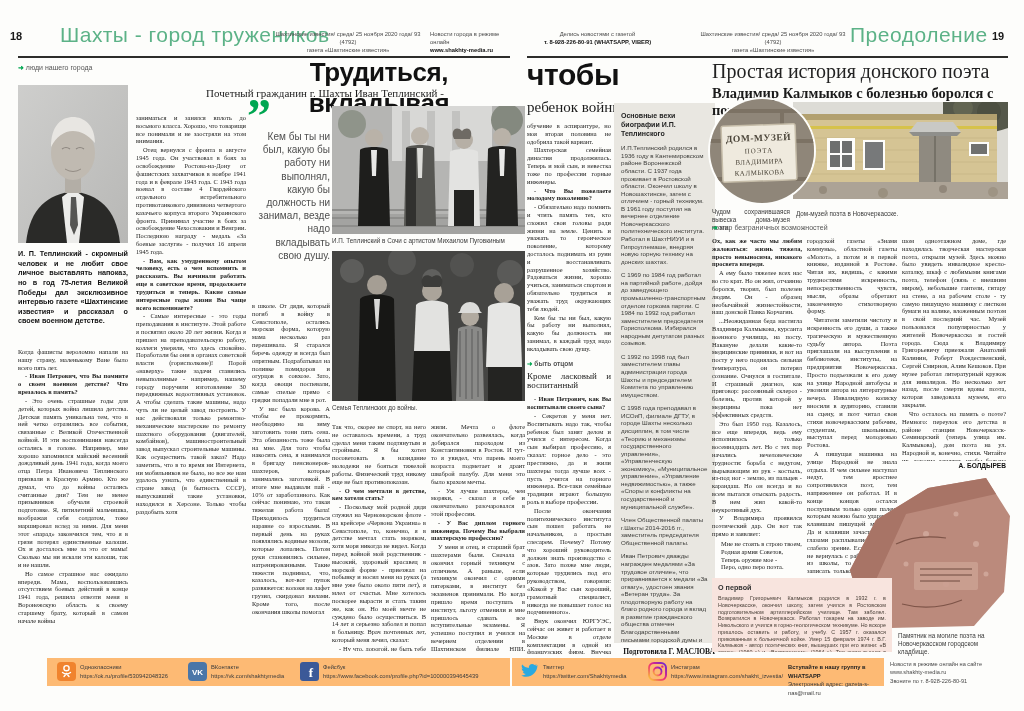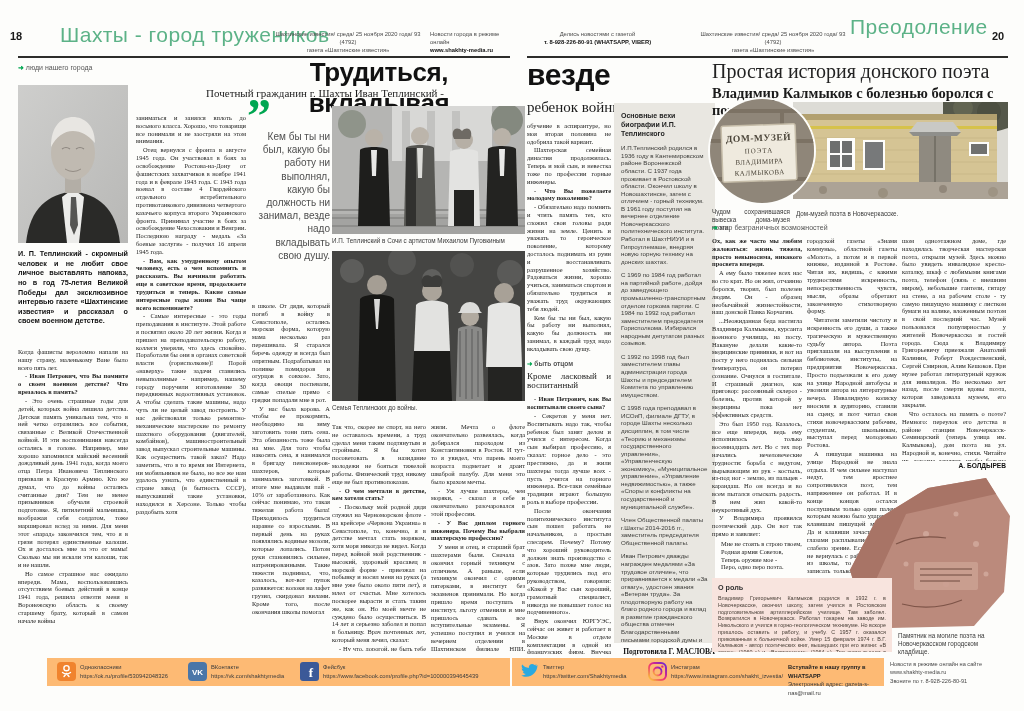--- a/index.html
+++ b/index.html
@@ -237,25 +237,25 @@
 
   <div>
     <div class="abs hdr-small" style="left:530px;top:31px;width:135px;">
       <div>Делись новостями с газетой</div>
       <div style="font-weight:700;color:#111;">т. 8-928-226-80-91 (WHATSAPP, VIBER)</div>
     </div>
     <div class="abs hdr-small" style="left:693px;top:31px;width:160px;">
       <div>Шахтинские известия/ среда/ 25 ноября 2020 года/ 93 (4792)</div>
       <div>газета «Шахтинские известия»</div>
     </div>
-    <div class="abs section-title" style="left:850px;top:15px;width:133px;text-align:right;">Преодоление</div>
-    <div class="abs pagenum" style="left:992px;top:30px;">20</div>
+    <div class="abs section-title" style="left:850px;top:23px;width:133px;text-align:right;">Преодоление</div>
+    <div class="abs pagenum" style="left:992px;top:30px;">19</div>
     <div class="abs rule" style="left:527px;top:56px;width:481px;"></div>
 
-    <div class="abs main-headline" style="left:527px;top:58px;width:90px;text-align:left;font-size:30px;">везде</div>
+    <div class="abs main-headline" style="left:527px;top:58px;width:90px;text-align:left;font-size:30px;">чтобы</div>
     <div class="abs" style="left:527px;top:99px;font-family:'Liberation Serif',serif;font-size:15px;color:#1c1c1c;">ребенок войны</div>
     <div class="abs body-col" style="left:527px;top:122px;width:84px;height:532px;">
         <p class="para first">обучение в аспирантуре, но моя вторая половина не одобрила такой вариант.</p>
         <p class="para">Шахтерская семейная династия продолжилась. Теперь и мой сын, и невестка тоже по профессии горные инженеры.</p>
         <p class="para q">- Что Вы пожелаете молодому поколению?</p>
         <p class="para">- Обязательно надо помнить и чтить память тех, кто сложил свои головы ради жизни на земле. Ценить и уважать то героическое поколение, которому досталось поднимать из руин и восстанавливать разрушенное хозяйство. Радоваться жизни, хорошо учиться, заниматься спортом и обязательно трудиться и уважать труд окружающих тебя людей.</p>
         <p class="para">Кем бы ты ни был, какую бы работу ни выполнял, какую бы должность ни занимал, в каждый труд надо вкладывать свою душу.</p>
         <p class="para tagline">быть отцом</p>
         <p class="para serifsub">Кроме ласковый и воспитанный</p>
         <p class="para q">- Иван Петрович, как Вы воспитывали своего сына?</p>
@@ -377,21 +377,21 @@
         <path d="M60,70 q20,-10 50,-6 M66,130 q30,8 60,-4" stroke="#7e5448" stroke-width="1.2" fill="none"></path>
         <rect x="78" y="88" width="64" height="28" rx="2" fill="#cba091" opacity="0.9"></rect>
         <g stroke="#6f4a3e" stroke-width="1">
             <path d="M84,95 h52 M84,101 h52 M84,107 h40"></path>
           </g>
       </svg>
     </div>
     <div class="abs caption" style="left:898px;top:632px;width:110px;">Памятник на могиле поэта на Новочеркасском городском кладбище.</div>
 
     <div class="abs poet-box" style="left:712px;top:578px;width:180px;height:74px;box-sizing:border-box;z-index:2;">
-      <h4>О роль</h4>
+      <h4>О первой</h4>
       <p>Владимир Григорьевич Калмыков родился в 1932 г. в Новочеркасске, окончил школу, затем учился в Ростовском подготовительном артиллерийском училище. Там заболел. Возвратился в Новочеркасск. Работал токарем на заводе им. Никольского и учился в горно-геологическом техникуме. Но вскоре пришлось оставить и работу, и учебу. С 1957 г. оказался прикованным к больничной койке. Умер 15 февраля 1974 г. В.Г. Калмыков - автор поэтических книг, вышедших при его жизни: «В строю» (1960 г.) и «Возвращение» (1964 г.). Три книги вышли в свет после смерти поэта: «Я иду по земле» (1982 г.), «Мир нескошенный» (1992 г.) и «Избранное» (стихи и проза, 1997 г.).</p>
     </div>
 
     <div class="abs foot-bar" style="left:512px;top:658px;width:372px;height:28px;">
       <svg class="soc-icon" style="left:8px;" viewBox="0 0 19 19">
         <path d="M18,3.6 c-0.6,0.3 -1.3,0.5 -2,0.6 c0.7,-0.4 1.3,-1.1 1.5,-1.9 c-0.7,0.4 -1.4,0.7 -2.2,0.9 C14.6,2.4 13.7,2 12.7,2 c-1.9,0 -3.4,1.5 -3.4,3.4 c0,0.3 0,0.5 0.1,0.8 C6.5,6 4,4.7 2.3,2.6 C2,3.2 1.8,3.8 1.8,4.5 c0,1.2 0.6,2.2 1.5,2.8 C2.8,7.3 2.3,7.1 1.8,6.9 v0 c0,1.6 1.2,3 2.7,3.3 c-0.3,0.1 -0.6,0.1 -0.9,0.1 c-0.2,0 -0.4,0 -0.6,-0.1 c0.4,1.4 1.7,2.4 3.2,2.4 c-1.2,0.9 -2.6,1.5 -4.2,1.5 c-0.3,0 -0.5,0 -0.8,0 C2.7,15 4.5,15.6 6.4,15.6 c7.7,0 11.9,-6.4 11.9,-11.9 l0,-0.5 C18.9,4.8 19.5,4.2 18,3.6 Z" fill="#2aa9e0" transform="scale(0.95)"></path>
       </svg>
       <div class="soc-entry soc-text" style="left:31px;">
         <div>Твиттер</div>
         <div>https://twitter.com/Shakhtymedia</div>

